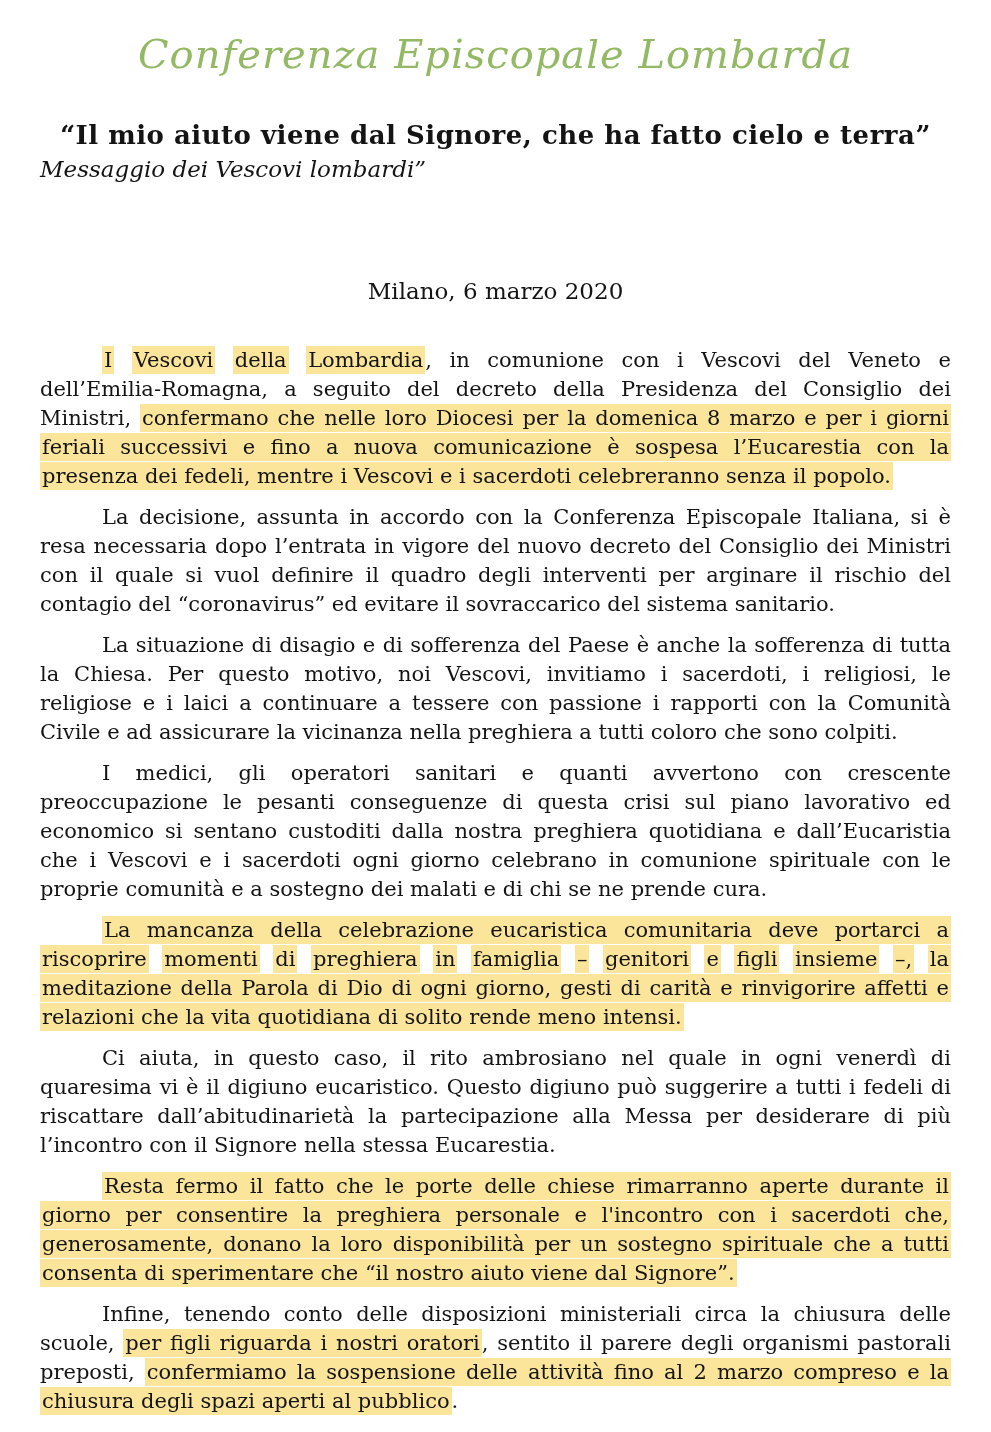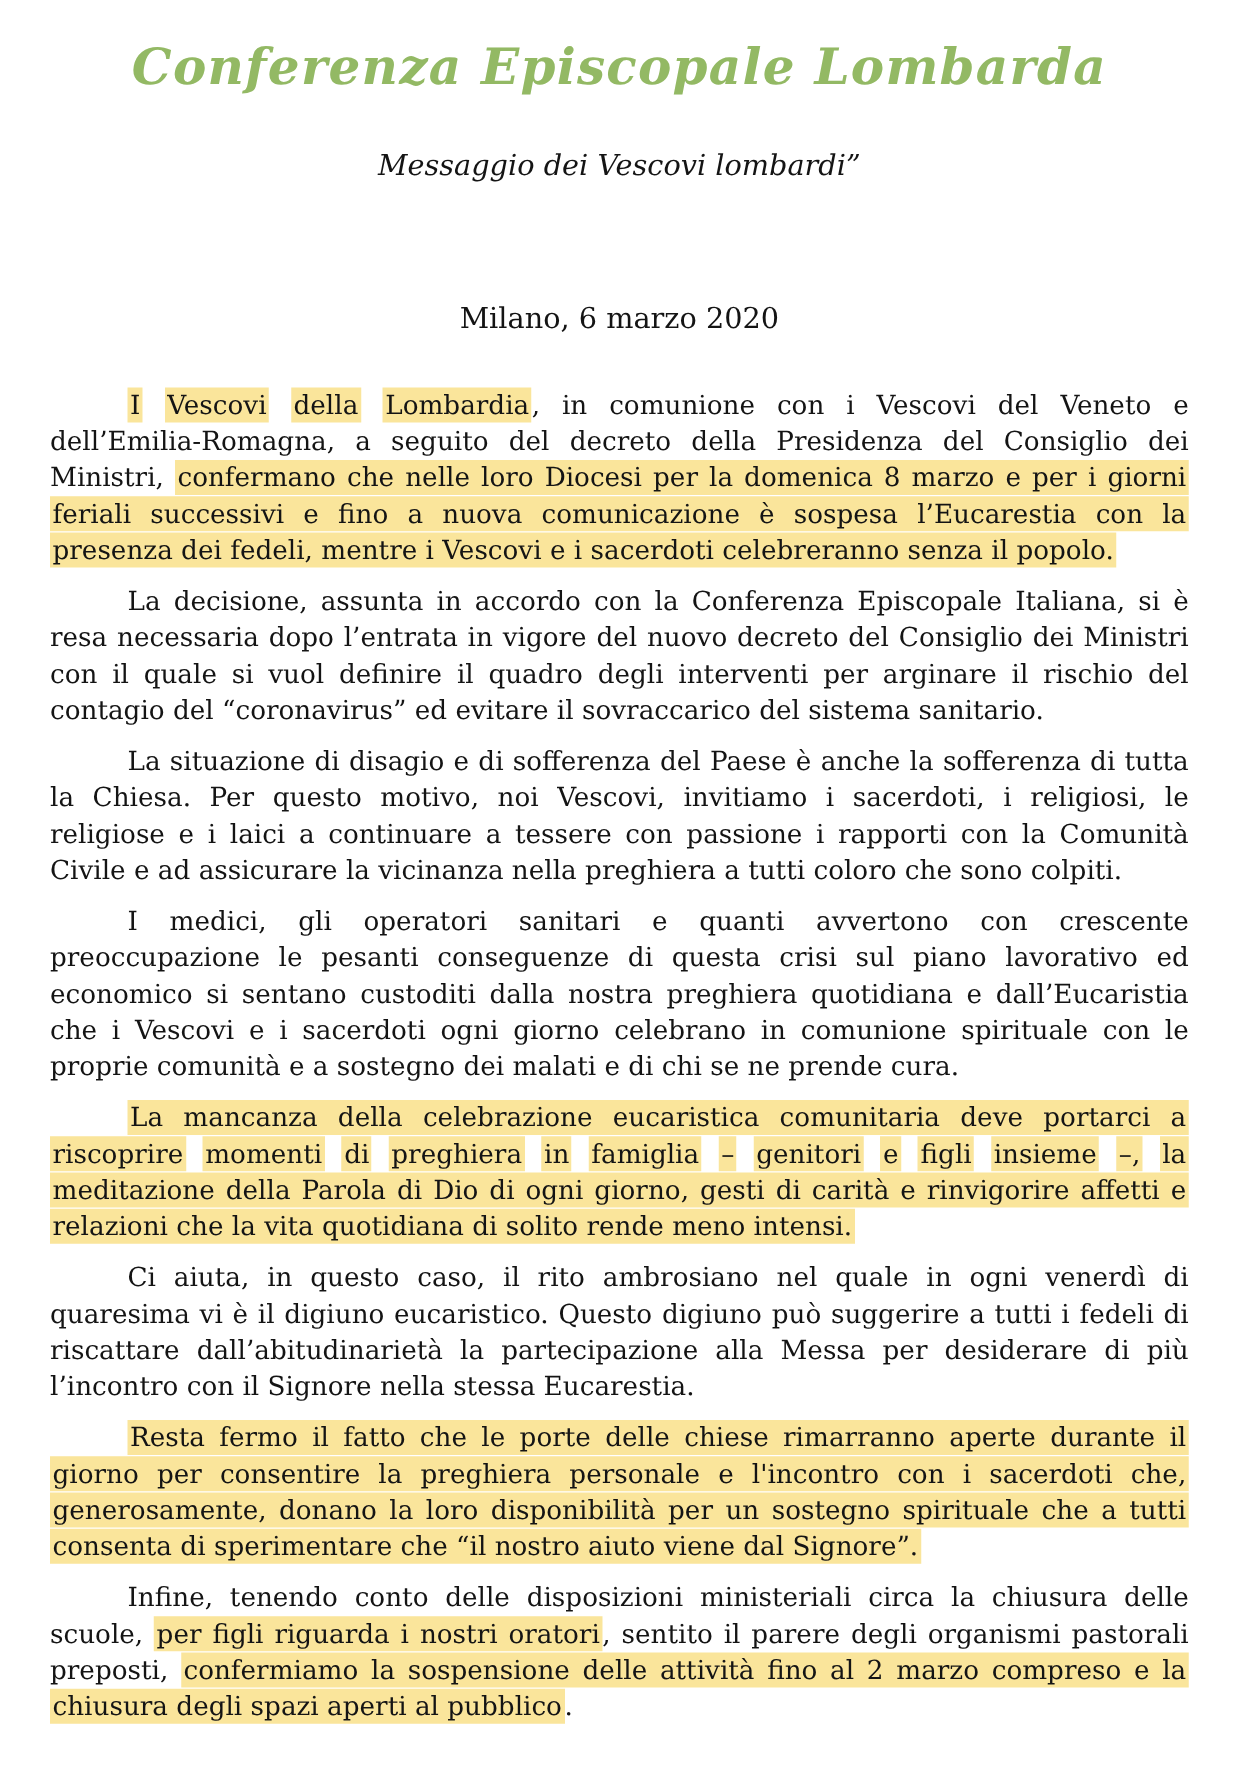--- a/index.html
+++ b/index.html
@@ -16,40 +16,39 @@
     background: var(--bg);
     padding: 26px 40px 0 40px;
     overflow: hidden;
     color: var(--text-color);
     font-family: "DejaVu Serif", "Liberation Serif", serif;
   }
   .org-title {
     margin: 0 0 36px 0;
     font-size: 40px;
     line-height: 56px;
-    font-weight: bold;
+    font-weight: normal;
     font-style: italic;
     text-align: center;
     color: var(--green);
     letter-spacing: 1px;
   }
   .doc-title {
     margin: 0 0 2px 0;
     font-size: 26px;
     line-height: 34px;
     font-weight: bold;
     text-align: center;
     letter-spacing: 0.5px;
   }
   .doc-subtitle {
     margin: 0 0 92px 0;
     font-size: 23px;
     line-height: 30px;
     font-style: italic;
-    text-align: center;
   }
   .dateline {
     margin: 0 0 40px 0;
     font-size: 23px;
     line-height: 30px;
     text-align: center;
   }
   .letter-body p {
     margin: 12px 0 5px 0;
     font-size: 21px;
@@ -64,20 +63,21 @@
     box-decoration-break: clone;
     -webkit-box-decoration-break: clone;
   }
 </style>
 </head>
 <body>
 
 <div class="page">
   <h1 class="org-title">Conferenza Episcopale Lombarda</h1>
 
+  <h2 class="doc-title">“Il mio aiuto viene dal Signore, che ha fatto cielo e terra”</h2>
 
   <div class="doc-subtitle">Messaggio dei Vescovi lombardi”</div>
 
   <div class="dateline">Milano, 6 marzo 2020</div>
 
   <div class="letter-body">
       <p><span class="hl">I</span> <span class="hl">Vescovi</span> <span class="hl">della</span> <span class="hl">Lombardia</span>, in comunione con i Vescovi del Veneto e dell’Emilia-Romagna, a seguito del decreto della Presidenza del Consiglio dei Ministri, <span class="hl">confermano che nelle loro Diocesi per la domenica 8 marzo e per i giorni feriali successivi e fino a nuova comunicazione è sospesa l’Eucarestia con la presenza dei fedeli, mentre i Vescovi e i sacerdoti celebreranno senza il popolo.</span></p>
       <p>La decisione, assunta in accordo con la Conferenza Episcopale Italiana, si è resa necessaria dopo l’entrata in vigore del nuovo decreto del Consiglio dei Ministri con il quale si vuol definire il quadro degli interventi per arginare il rischio del contagio del “coronavirus” ed evitare il sovraccarico del sistema sanitario.</p>
       <p>La situazione di disagio e di sofferenza del Paese è anche la sofferenza di tutta la Chiesa. Per questo motivo, noi Vescovi, invitiamo i sacerdoti, i religiosi, le religiose e i laici a continuare a tessere con passione i rapporti con la Comunità Civile e ad assicurare la vicinanza nella preghiera a tutti coloro che sono colpiti.</p>
       <p>I medici, gli operatori sanitari e quanti avvertono con crescente preoccupazione le pesanti conseguenze di questa crisi sul piano lavorativo ed economico si sentano custoditi dalla nostra preghiera quotidiana e dall’Eucaristia che i Vescovi e i sacerdoti ogni giorno celebrano in comunione spirituale con le proprie comunità e a sostegno dei malati e di chi se ne prende cura.</p>

